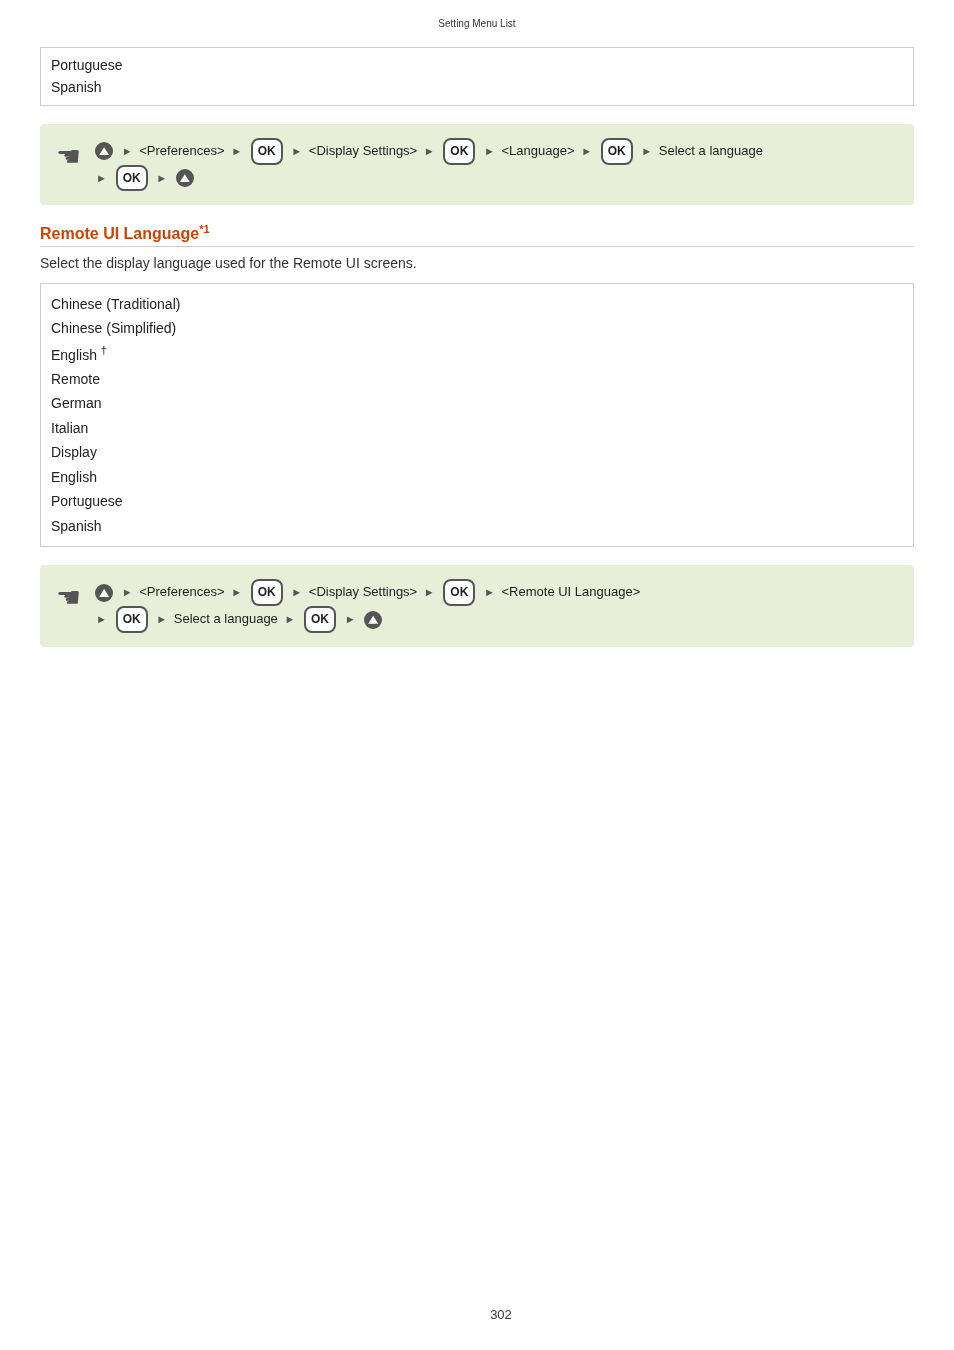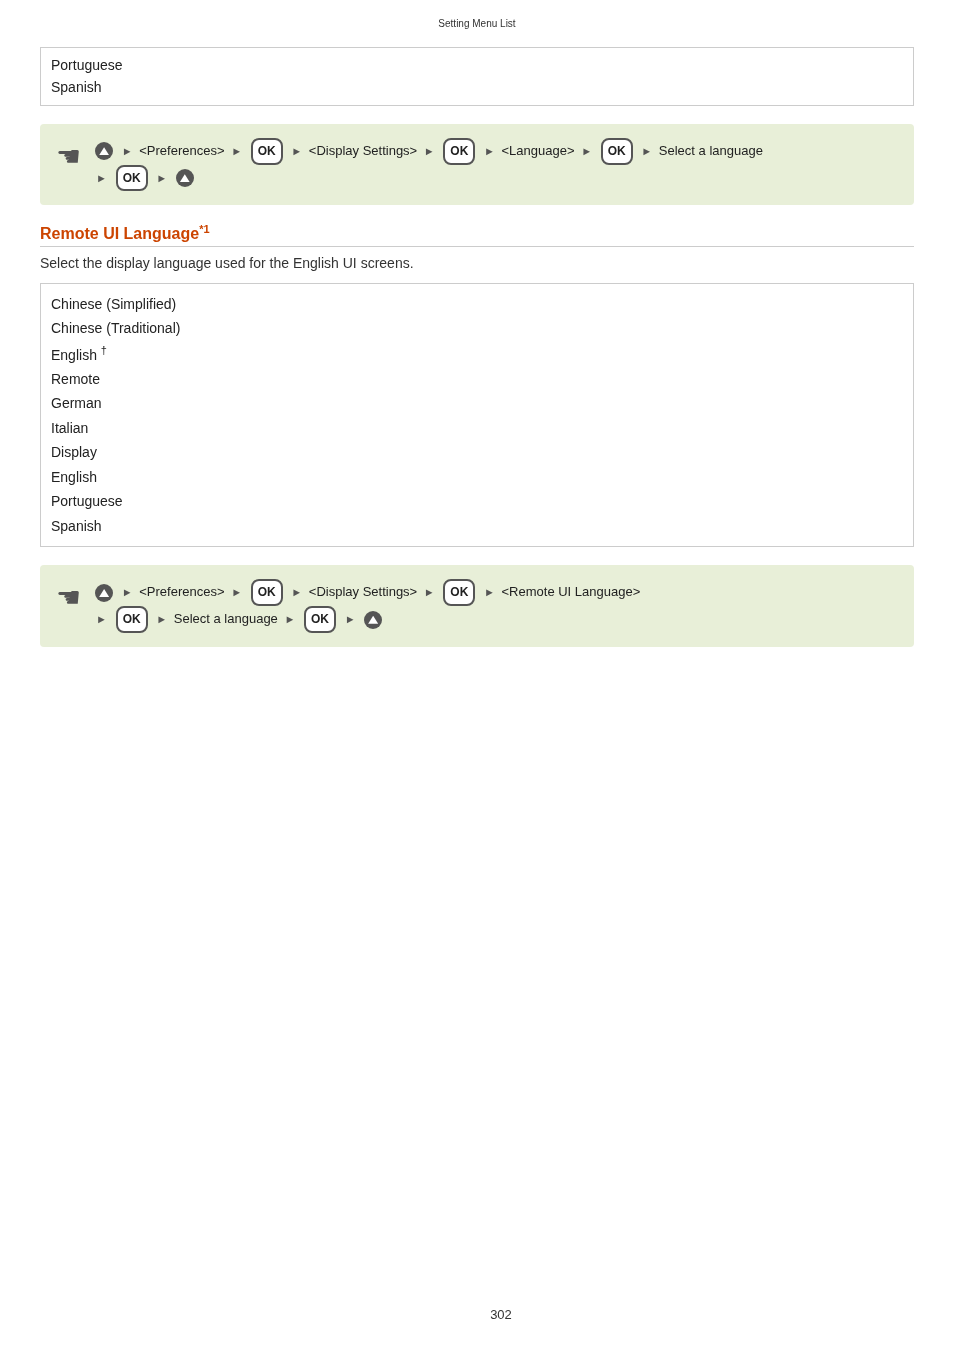--- a/index.html
+++ b/index.html
@@ -166,25 +166,25 @@
     <span class="ok-btn">OK</span>
     <span class="arrow">►</span>
     <span class="home-icon"></span>
   </div>
 </div>
 
 <div class="section-heading">
   <span>Remote UI Language</span><span class="dagger">*1</span>
 </div>
 
-<div class="section-desc">Select the display language used for the English UI screens.</div>
+<div class="section-desc">Select the display language used for the Remote UI screens.</div>
 
 <div class="options-box" id="options-list">
-<div>Chinese (Simplified)</div>
-    <div>Chinese (Traditional)</div>
+<div>Chinese (Traditional)</div>
+    <div>Chinese (Simplified)</div>
     <div>English <span class="dagger">†</span></div>
     <div>Remote</div>
     <div>German</div>
     <div>Italian</div>
     <div>Display</div>
     <div>English</div>
     <div>Portuguese</div>
     <div>Spanish</div>
   </div>
 

